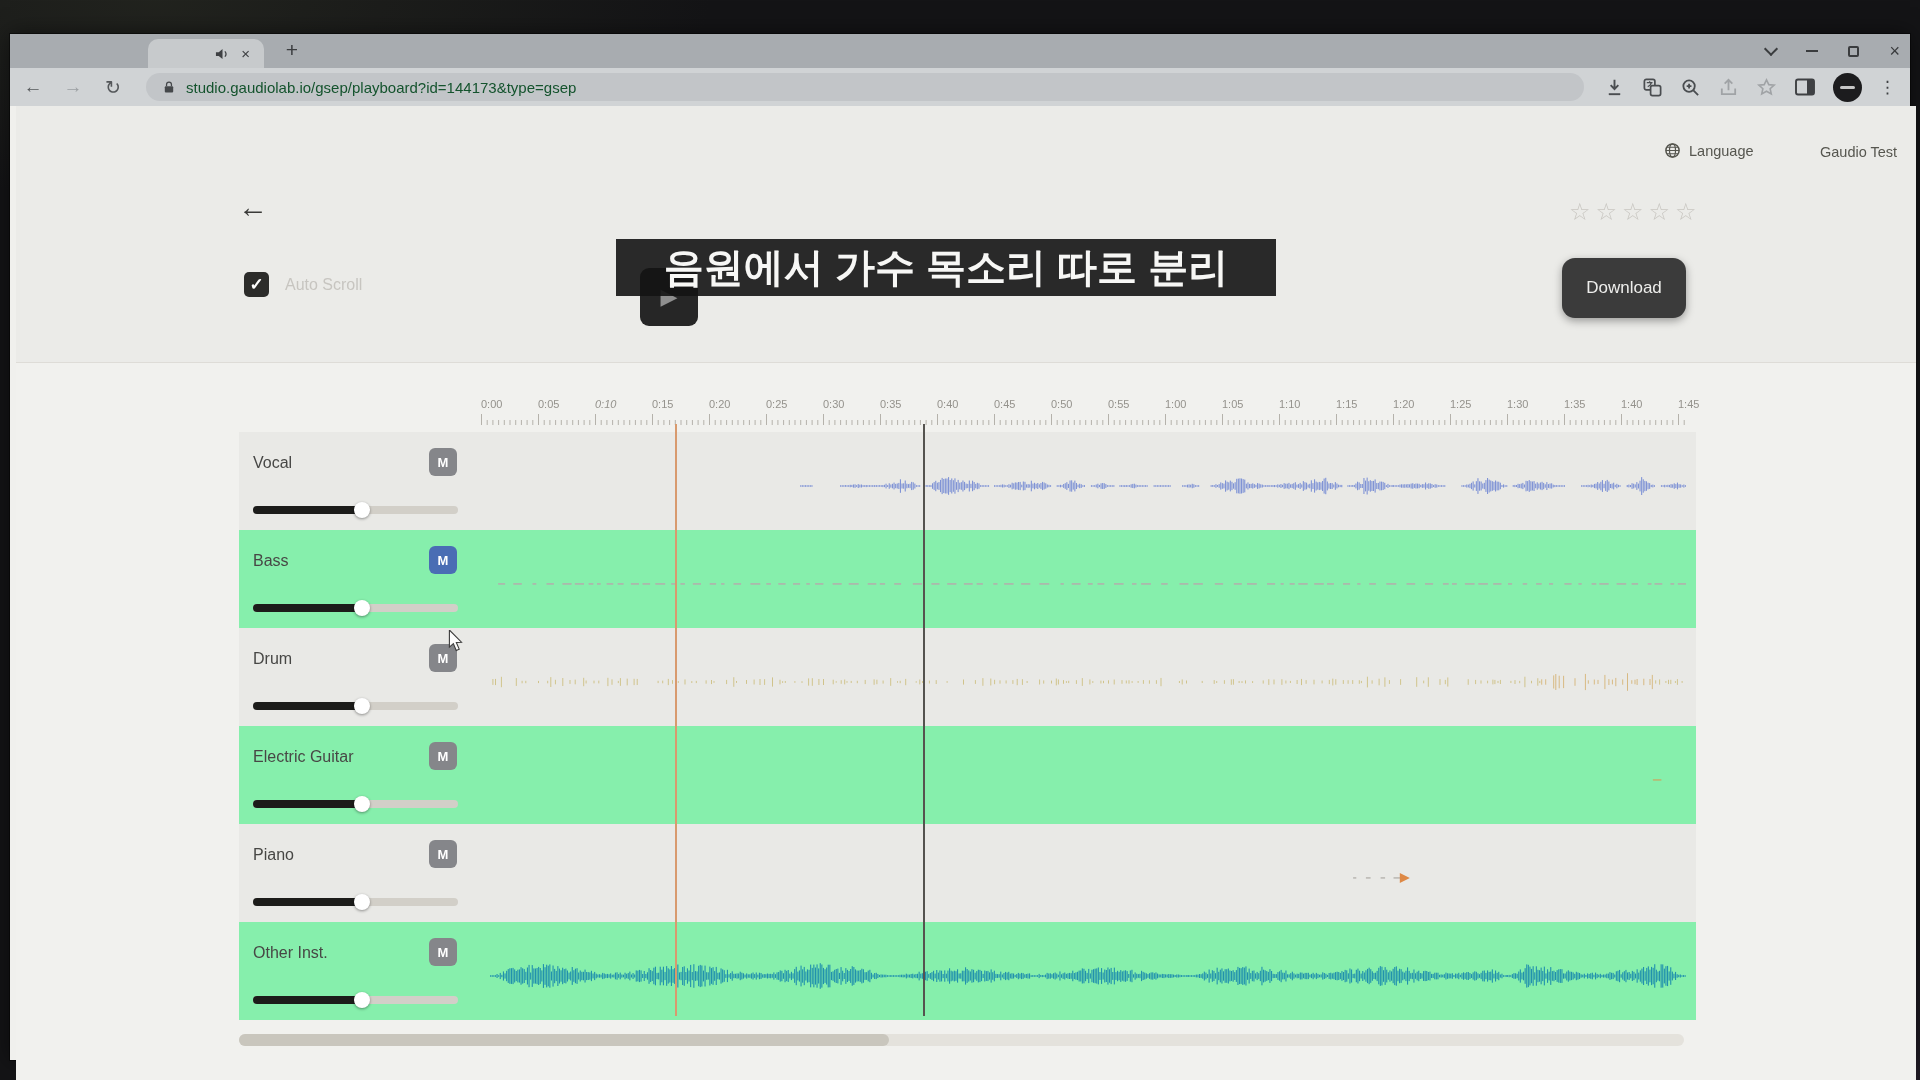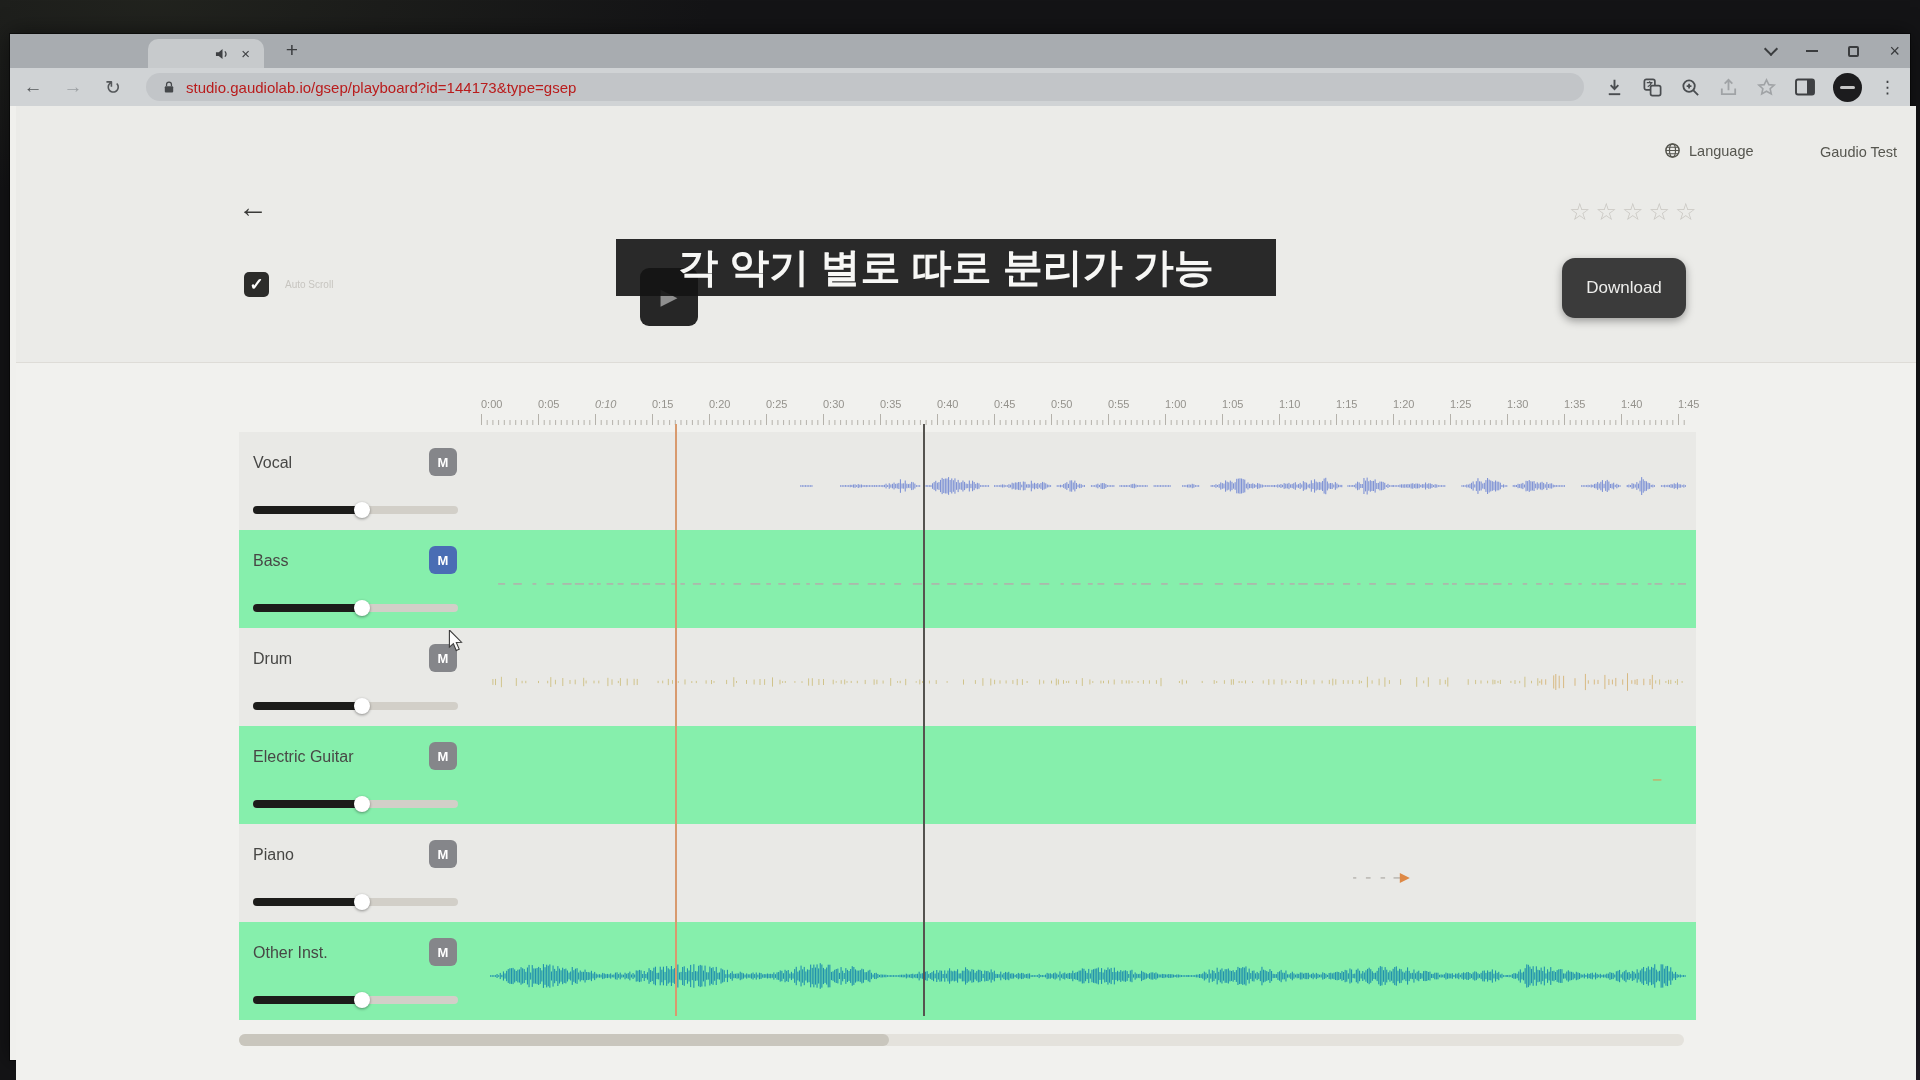--- a/index.html
+++ b/index.html
@@ -17,38 +17,38 @@
 .newtab{position:absolute;left:268px;top:2px;width:28px;height:28px;font-size:21px;color:#3c3e40;text-align:center;line-height:28px}
 .winctl{position:absolute;right:10px;top:0;height:34px;display:flex;align-items:center;gap:30px;color:#3a3c3e}
 .wc-chev{width:10px;height:10px;border-right:2px solid #3a3c3e;border-bottom:2px solid #3a3c3e;transform:rotate(45deg);margin-top:-5px}
 .wc-min{width:12px;height:2px;background:#3a3c3e}
 .wc-rest{width:11px;height:11px;border:2px solid #3a3c3e;border-radius:2px}
 .wc-close{font-size:18px;line-height:1}
 .toolbar{position:absolute;left:0;top:34px;width:100%;height:38px;background:#d0d3d5;display:flex;align-items:center;padding:0 10px;gap:14px}
 .navic{font-size:19px;color:#54575a;width:26px;text-align:center}
 .navic.dim{color:#9b9ea1}
 .urlpill{flex:1;height:28px;background:#c2c5c8;border-radius:14px;display:flex;align-items:center;padding:0 16px;gap:10px;margin:0 6px}
-.url{font-size:15px;color:#b91c1c;white-space:nowrap;overflow:hidden}
+.url{font-size:15px;color:#14532d;white-space:nowrap;overflow:hidden}
 .tbright{display:flex;align-items:center;gap:17px;padding-right:4px}
 .tbright .ic{display:block}
 .fade{opacity:.35}
 .avatar{width:29px;height:29px;border-radius:50%;background:#1c1c1e;position:relative}
 .avatar::after{content:"";position:absolute;left:7px;top:13px;width:15px;height:3px;background:rgba(255,255,255,.75);border-radius:2px}
 .dots{font-size:17px;color:#3e4043;letter-spacing:0}
 
 .page{position:absolute;left:6px;top:72px;width:1900px;height:1034px;background:#f1f1ee}
 .page-head{position:absolute;left:0;top:0;width:100%;height:256px;background:#ebebe8;box-shadow:0 1px 0 #dedcd7}
 .lang{position:absolute;left:1648px;top:36px;display:flex;align-items:center;gap:8px;font-size:14.5px;color:#56564f}
 .user{position:absolute;left:1804px;top:38px;font-size:14.5px;color:#56564f}
 .backarrow{position:absolute;left:222px;top:84px;font-size:30px;color:#3a3a38}
 .title{position:absolute;left:274px;top:90px;font-size:26px;color:#2f2f2d;font-weight:500}
 .stars{position:absolute;left:1553px;top:92px;font-size:24px;letter-spacing:5px;color:#c8c6c1}
 .autoscroll{position:absolute;left:228px;top:166px;display:flex;align-items:center;gap:16px}
 .checkbox{width:25px;height:25px;background:#2c2c2a;border-radius:5px;color:#fff;font-size:17px;text-align:center;line-height:25px;font-weight:bold}
-.autoscroll-label{font-size:10px;color:#c7c5c0}
+.autoscroll-label{font-size:16px;color:#c7c5c0}
 .playbtn{position:absolute;left:624px;top:162px;width:58px;height:58px;background:#262626;border-radius:9px;color:#8f8f8f;font-size:22px;display:flex;align-items:center;justify-content:center;z-index:3}
 .download{position:absolute;left:1546px;top:152px;width:124px;height:60px;background:#3b3b3b;border:none;border-radius:13px;color:#ededeb;font-size:17px;font-family:"Liberation Sans",sans-serif;box-shadow:0 3px 8px rgba(0,0,0,.35);z-index:2}
 .caption{position:absolute;left:600px;top:133px;min-width:660px;padding:3px 22px;background:rgba(20,20,20,.9);z-index:4;text-align:center}
 .caption div{font-size:40px;line-height:51px;font-weight:bold;color:#f7f7f5;white-space:nowrap}
 
 .ruler-labels{position:absolute;left:465px;top:292px;height:14px}
 .ruler-labels span{position:absolute;top:0;font-size:11px;color:#94928c;white-space:nowrap}
 .ruler-ticks{position:absolute;left:465px;top:306px}
 .tracks{position:absolute;left:223px;top:326px;width:1457px}
 .track-row{position:relative;width:1457px;height:98px}
@@ -147,21 +147,21 @@
 
     <div class="autoscroll">
       <span class="checkbox">✓</span>
       <span class="autoscroll-label">Auto Scroll</span>
     </div>
 
     <div class="playbtn">▶</div>
     <button class="download">Download</button>
 
     <div class="caption">
-      <div>각 악기 별로 따로 분리가 가능</div>
+      <div>음원에서 가수 목소리 따로 분리</div>
     </div>
 
     <div class="ruler-labels">
         <span style="left: 0px;">0:00</span>
         <span style="left: 57px;">0:05</span>
         <span style="left: 114px; font-style: italic;">0:10</span>
         <span style="left: 171px;">0:15</span>
         <span style="left: 228px;">0:20</span>
         <span style="left: 285px;">0:25</span>
         <span style="left: 342px;">0:30</span>

